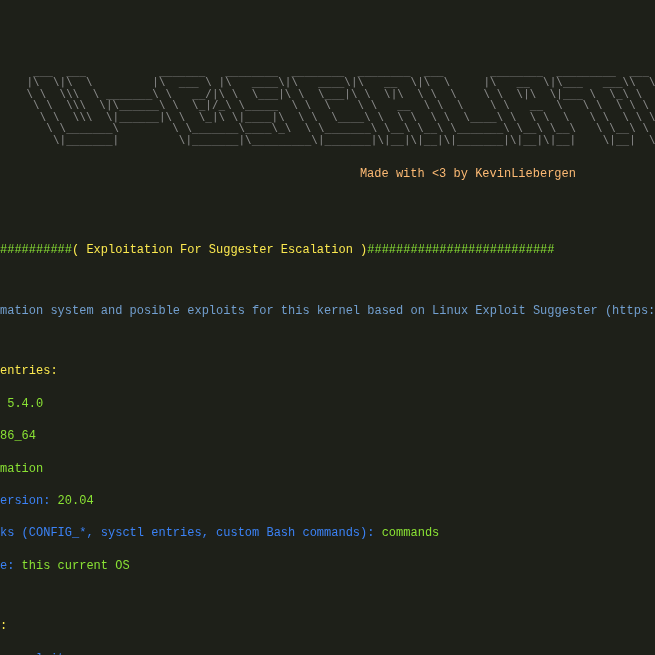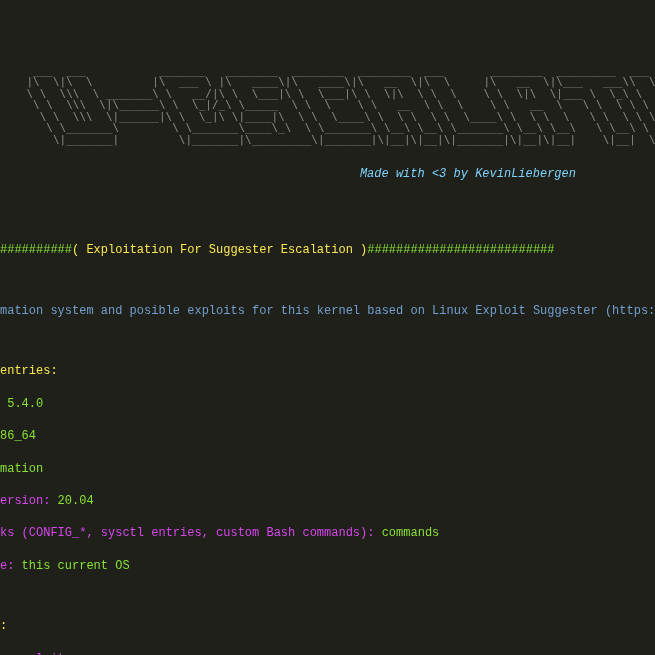--- a/index.html
+++ b/index.html
@@ -14,27 +14,27 @@
     overflow: hidden;
     white-space: pre;
   }
   .ascii-art {
     color: #888888;
     font-size: 11px;
     line-height: 1.05;
     letter-spacing: 0px;
   }
   .center { text-align: center; display: block; }
-  .credit { color: #7dd3fc; margin-top: 4px; font-style: italic; }
+  .credit { color: #fdba74; margin-top: 4px; }
   .spacer { height: 12px; }
   .spacer-lg { height: 28px; }
   .green { color: #8ae234; }
   .yellow { color: #fce94f; }
   .blue { color: #729fcf; }
-  .white { color: #d946ef; }
+  .white { color: #3b82f6; }
   .line { display: block; }
 </style>
 </head>
 <body>
 
 
 
 <pre class="ascii-art">     ___  ___           _______   ________  ________  ________  ___       ________  _________  ___  ________  ________      
     |\  \|\  \         |\  ___ \ |\   ____\|\   ____\|\   __  \|\  \     |\   __  \|\___   ___\\  \|\   __  \|\   ___  \    
     \ \  \\\  \ _______\ \   __/|\ \  \___|\ \  \___|\ \  \|\  \ \  \    \ \  \|\  \|___ \  \_\ \  \ \  \|\  \ \  \\ \  \   

